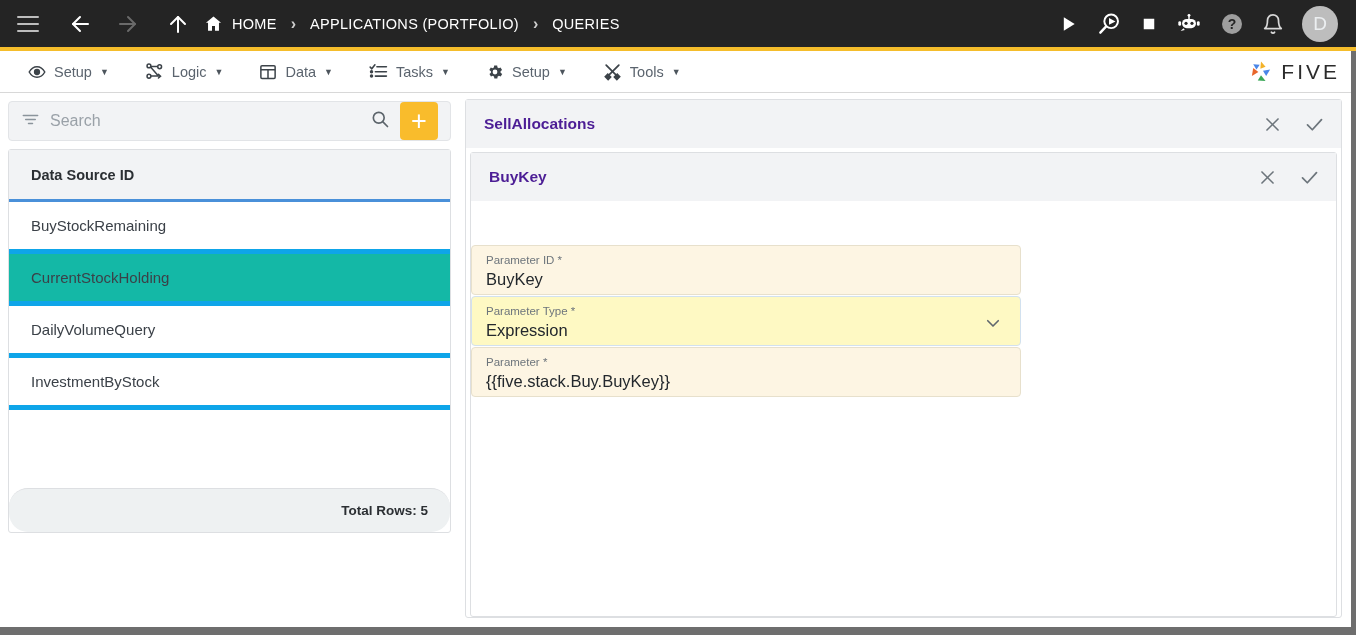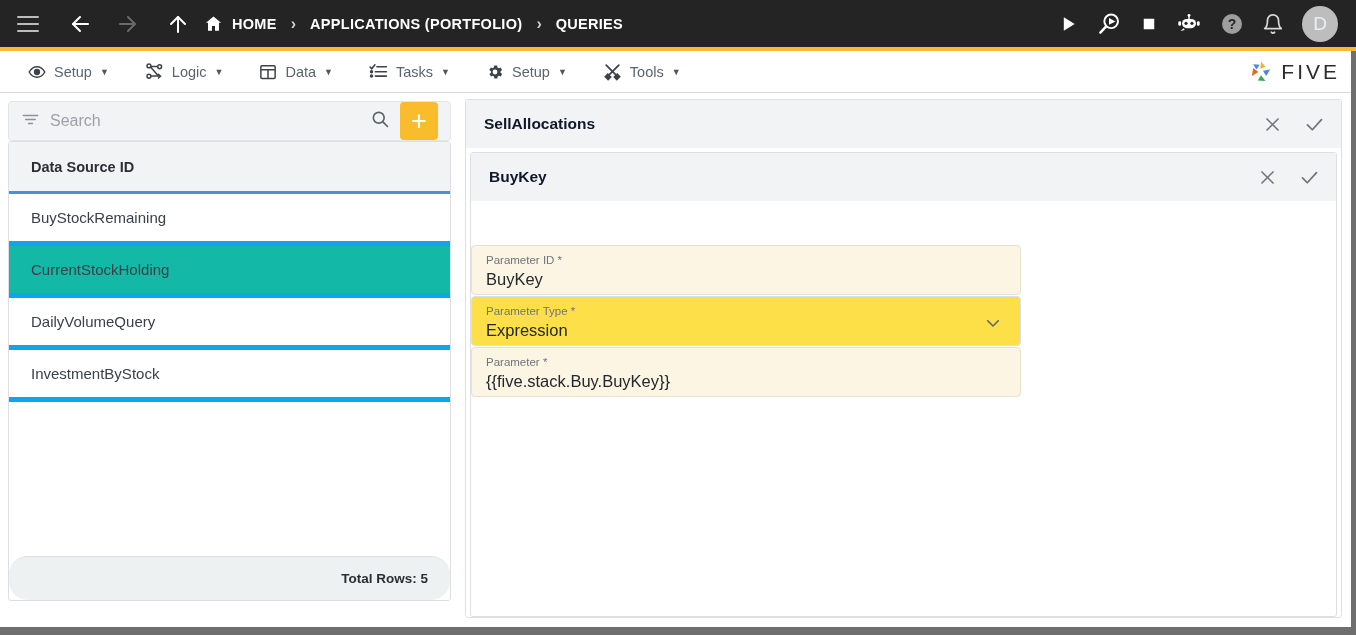--- a/index.html
+++ b/index.html
@@ -22,21 +22,21 @@
   }
   .tb-icon {
     display: flex; align-items: center; justify-content: center;
     color: #ffffff; flex: none;
   }
   .hamburger { width: 22px; height: 16px; display:flex; flex-direction:column; justify-content:space-between; }
   .hamburger i { display:block; height:2px; background:#bdbdbd; border-radius:1px; }
 
   .crumbs { display: flex; align-items: center; color:#fff; }
   .crumb {
-    font-size: 14.5px; font-weight: bold; letter-spacing: .3px; color: #ffffff;
+    font-size: 14.5px; font-weight: normal; letter-spacing: .3px; color: #ffffff;
     display: flex; align-items: center; gap: 9px; white-space: nowrap;
   }
   .crumb-sep { color: #cfcfcf; font-size: 16px; font-weight: bold; margin: 0 14px; }
 
   .tb-right { margin-left: auto; display: flex; align-items: center; gap: 18px; padding-right: 18px; }
   .avatar {
     width: 36px; height: 36px; border-radius: 50%;
     background: #bdbdbd; color: #eceff1;
     display: flex; align-items: center; justify-content: center;
     font-size: 19px; font-weight: 500;
@@ -80,22 +80,22 @@
     font-size: 16px; color: #41484f; font-family: "Liberation Sans", sans-serif;
   }
   .search-input::placeholder { color: #9aa1a8; }
   .add-btn {
     width: 38px; height: 38px; border-radius: 4px; background: #f9bc2c;
     display: flex; align-items: center; justify-content: center;
     color: #ffffff; font-size: 27px; line-height: 1; cursor: pointer; border: none;
   }
 
   .grid {
-    margin-top: 0; border: 1px solid #dddfe2; border-radius: 3px;
-    height: 460px; display: flex; flex-direction: column; background: #fff;
+    margin-top: 8px; border: 1px solid #dddfe2; border-radius: 3px;
+    height: 384px; display: flex; flex-direction: column; background: #fff;
   }
   .grid-head {
     height: 52px; background: #f2f3f5; display: flex; align-items: center;
     padding-left: 22px; font-size: 14.5px; font-weight: bold; color: #2b2f33;
     border-bottom: 3px solid #4a90d9;
   }
   .grid-rows { flex: 1; overflow: hidden; }
   .grid-row {
     height: 52px; display: flex; align-items: center; padding-left: 22px;
     font-size: 15px; color: #3b4148; border-bottom: 5px solid #0ea5e9; cursor: pointer;
@@ -110,33 +110,33 @@
   
   .right {
     position: absolute; left: 459px; top: 0; width: 897px; height: 534px;
     background: #ffffff; padding: 6px 14px 0 6px;
   }
   .card { border: 1px solid #dddfe2; border-radius: 3px; background: #fff; }
   .card-head {
     height: 48px; background: #f2f3f5; display: flex; align-items: center;
     padding: 0 16px 0 18px;
   }
-  .card-title { font-size: 15.5px; font-weight: bold; color: #0f172a; }
+  .card-title { font-size: 15.5px; font-weight: bold; color: #4c1d95; }
   .head-actions { margin-left: auto; display: flex; align-items: center; gap: 22px; }
   .head-ico { color: #6d757c; cursor: pointer; display: flex; }
 
   .inner-card { margin: 4px 4px 0 4px; border: 1px solid #dddfe2; border-radius: 3px; height: 465px; background:#fff; }
   .form-area { padding: 44px 0 0 0; display: flex; flex-direction: column; gap: 1px; }
 
   .field {
     width: 550px; height: 50px; border-radius: 4px;
     border: 1px solid #e7e0cc; background: #fdf5e3;
     padding: 6px 16px 0 14px; position: relative;
   }
-  .field.select { background: #fde047; border-color: #d2e1ef; }
+  .field.select { background: #fef9c3; border-color: #d2e1ef; }
   .field-label { font-size: 11.5px; color: #6d757c; line-height: 16px; }
   .field-value { font-size: 16.5px; color: #23282d; line-height: 22px; }
   .chevron { position: absolute; right: 18px; top: 17px; color: #5f676e; }
 
   
   .edge-right { position: absolute; right: 0; top: 51px; width: 5px; height: 584px; background: #6e6e6e; }
   .edge-bottom { position: absolute; left: 0; bottom: 0; width: 1356px; height: 8px; background: #6e6e6e; }
 </style>
 </head>
 <body>

